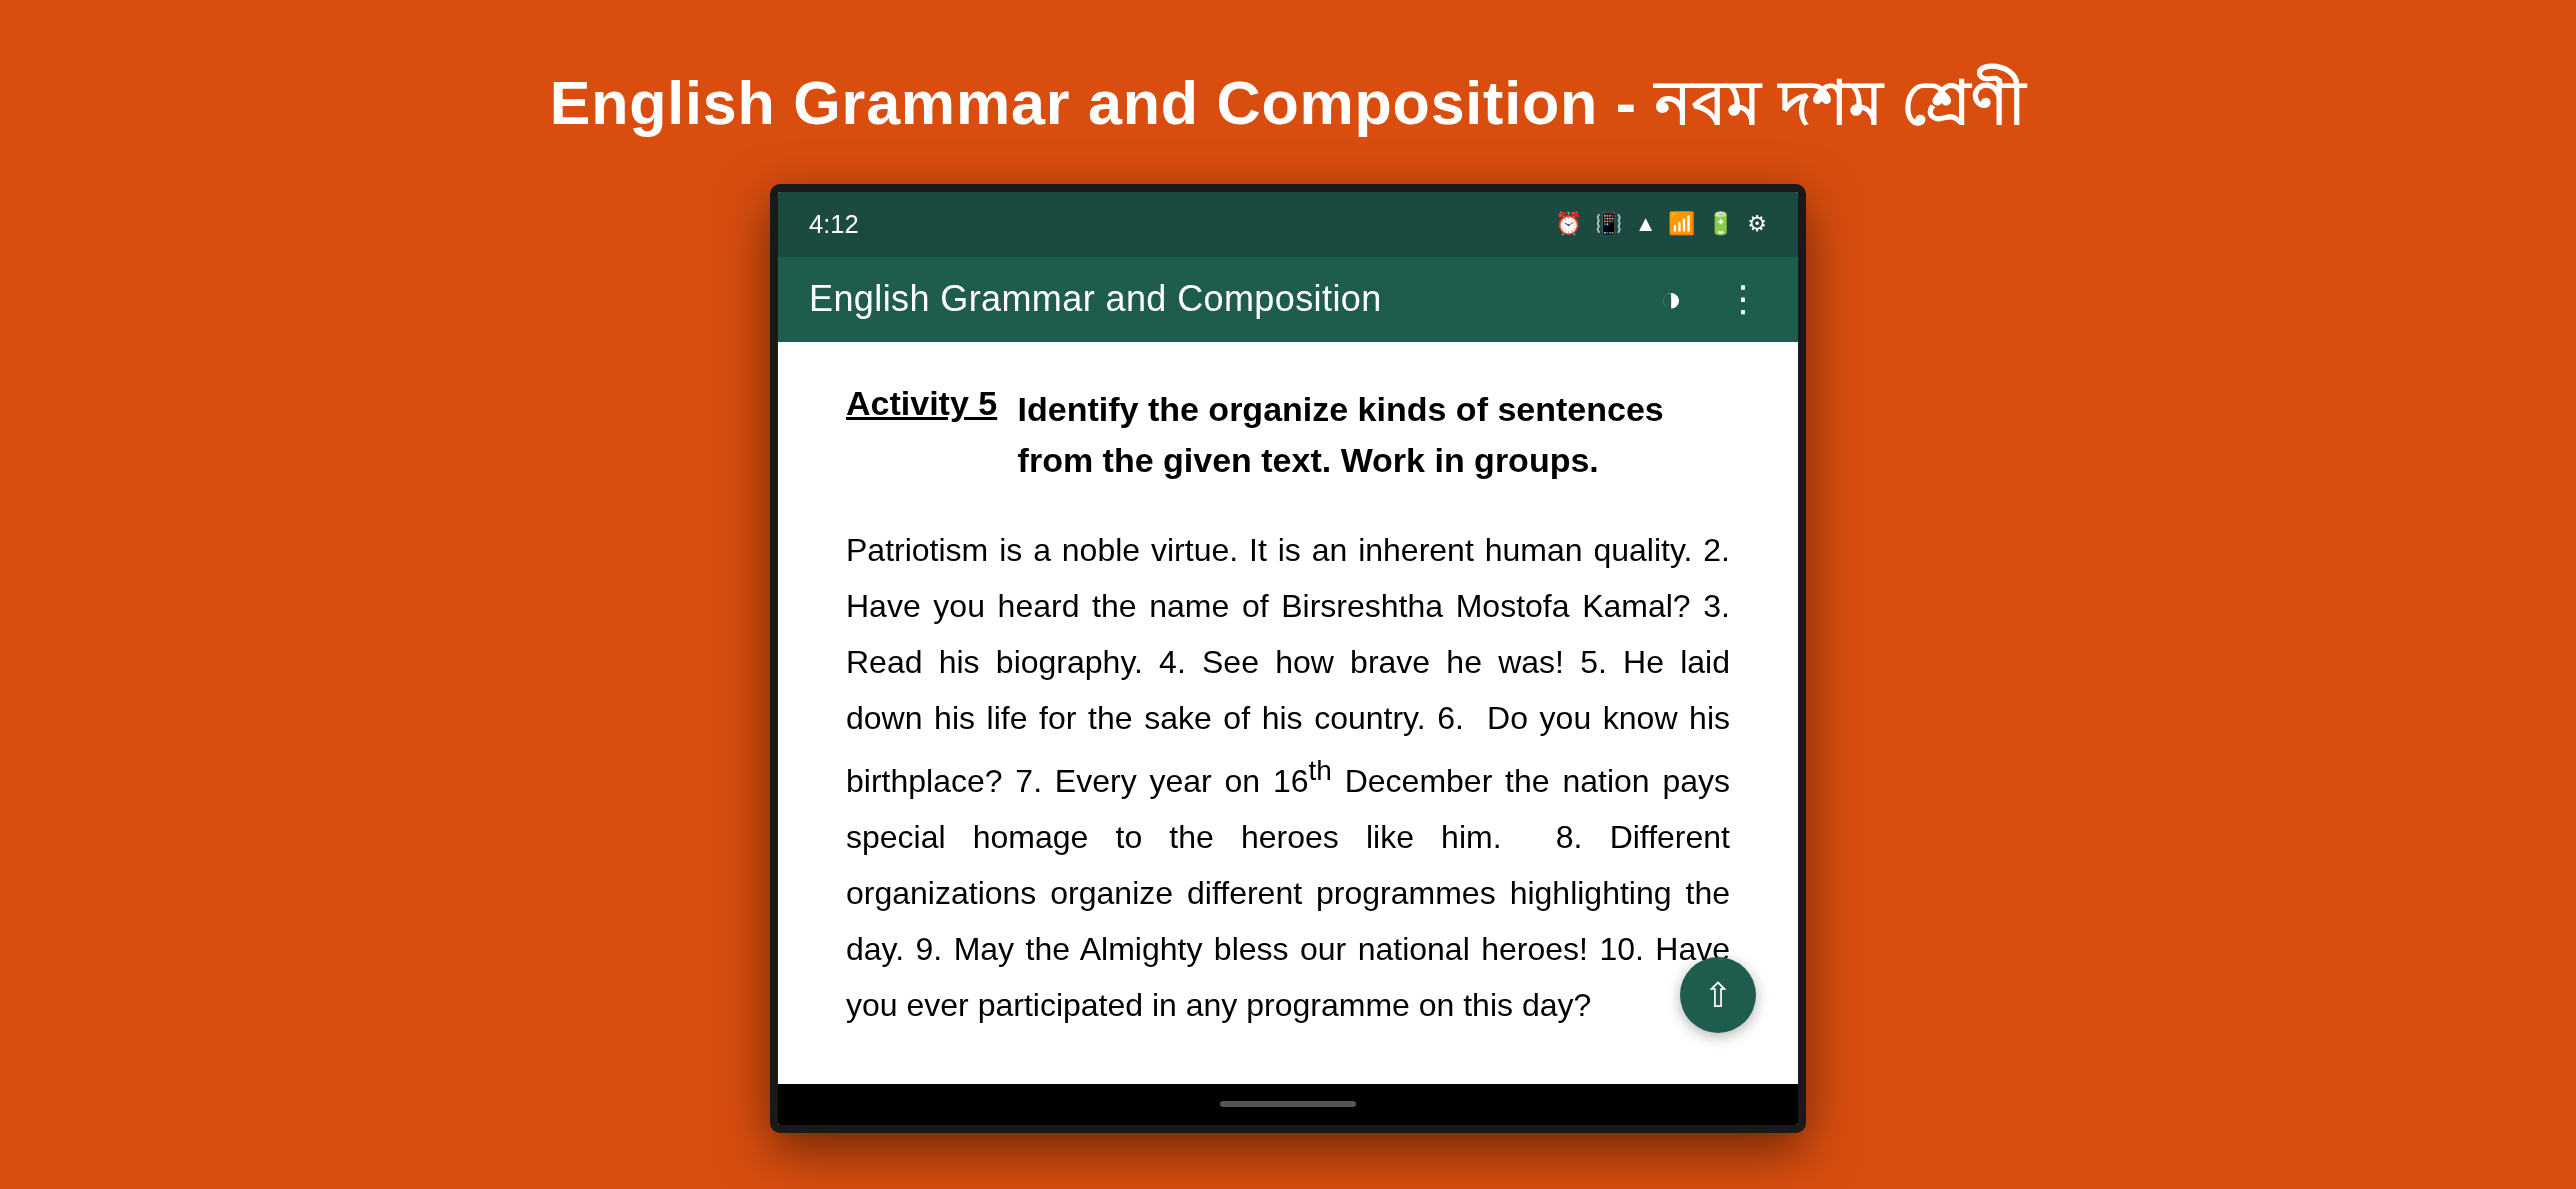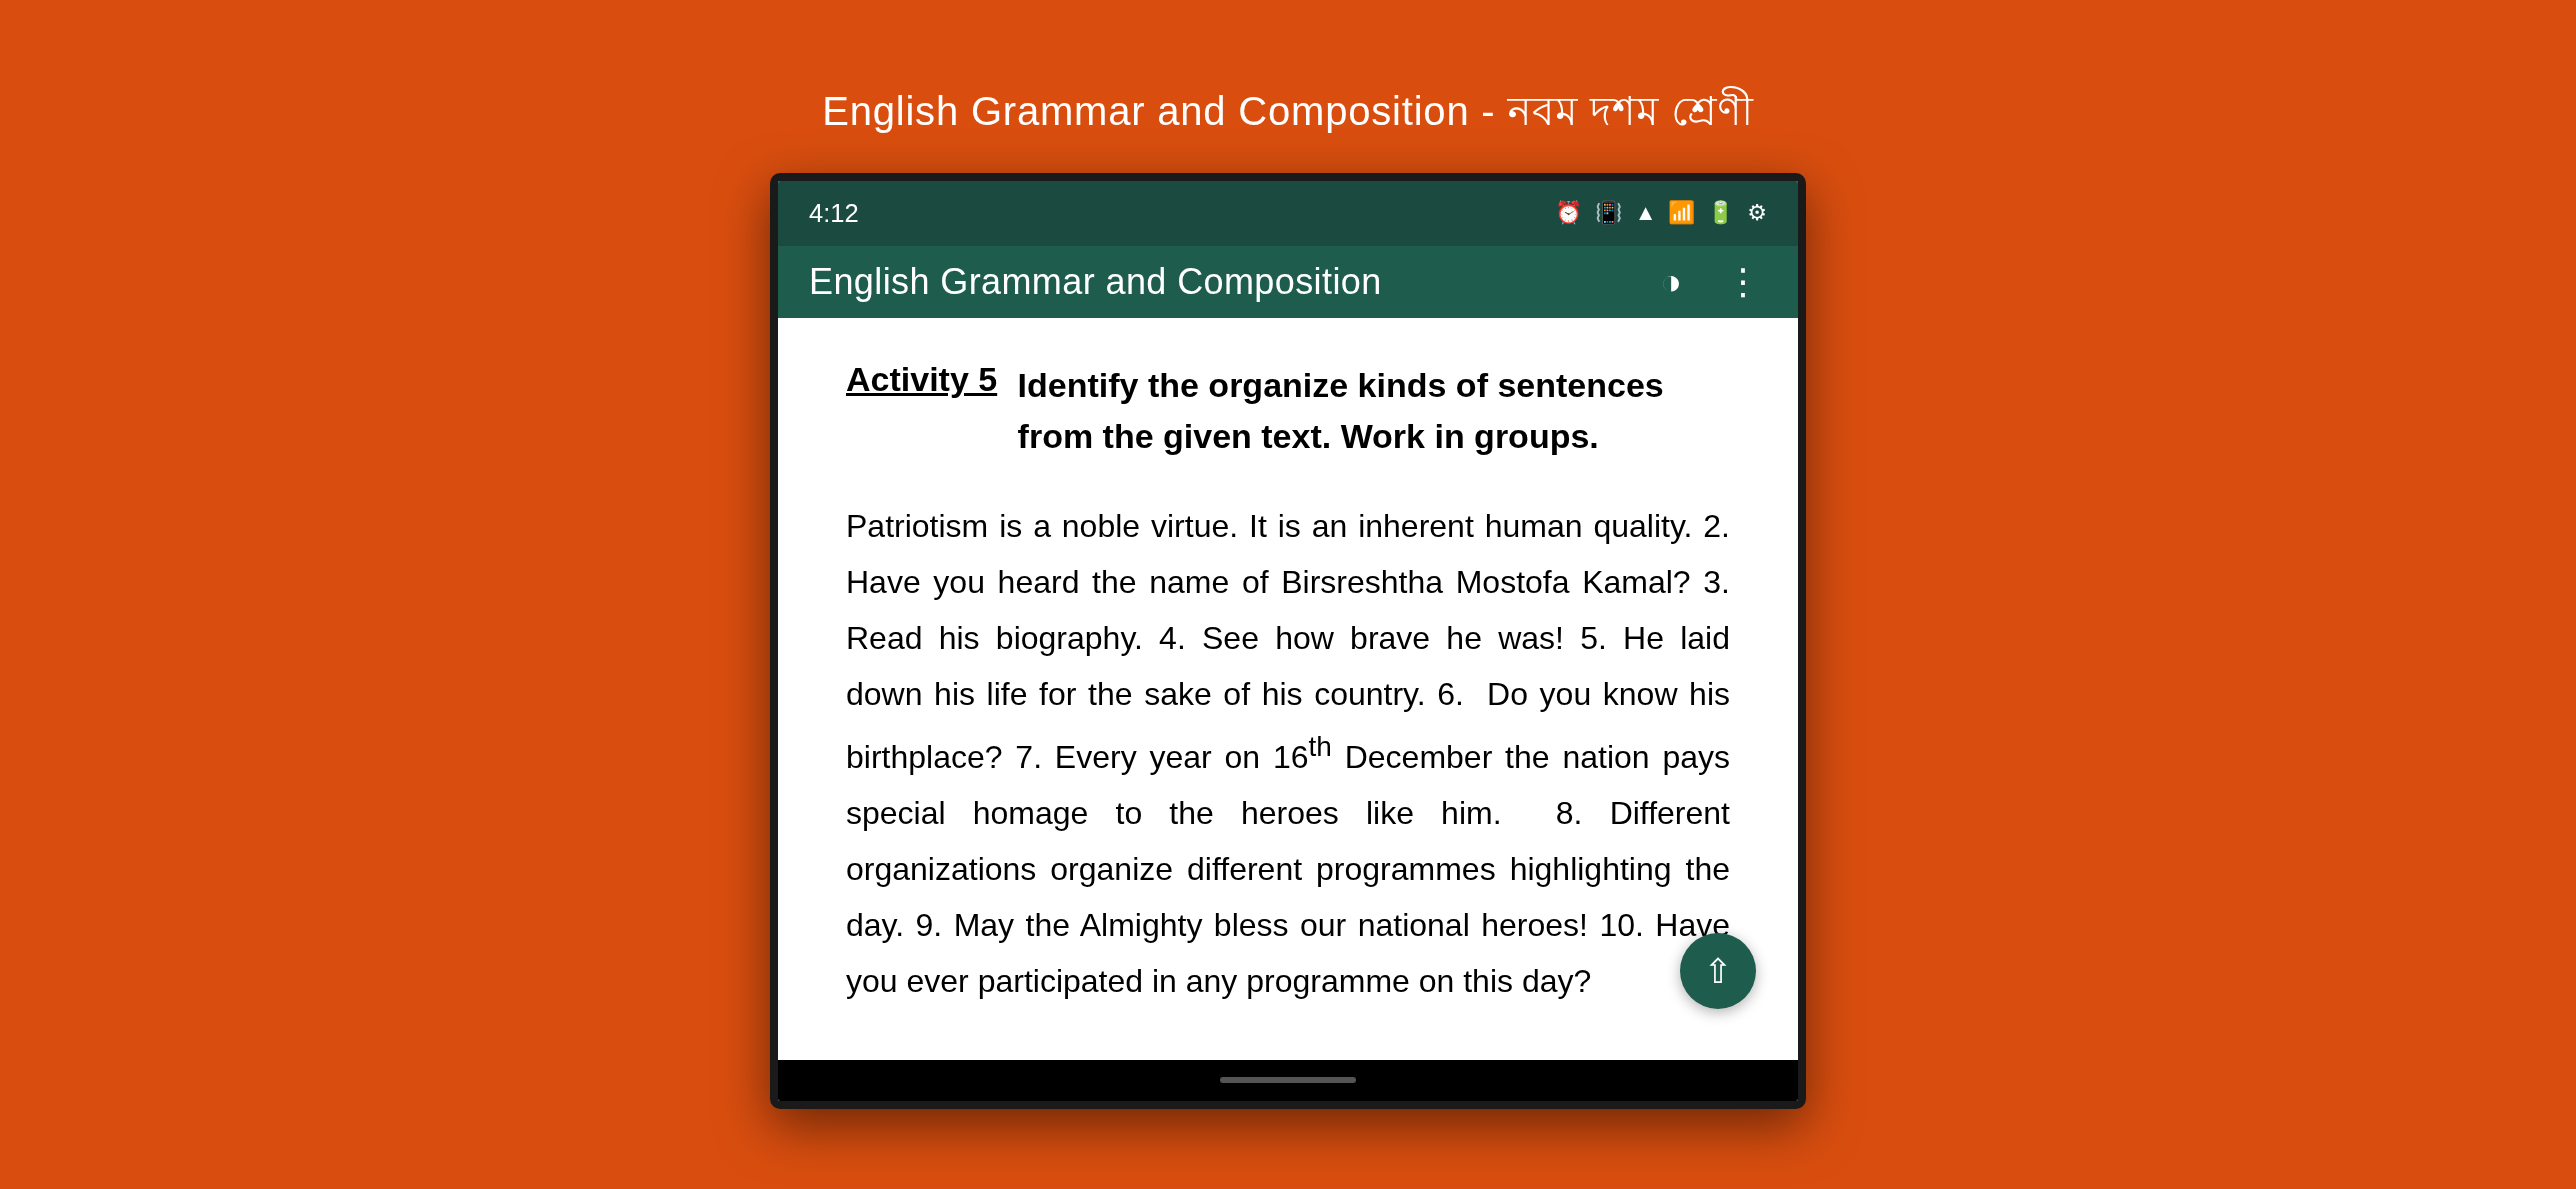--- a/index.html
+++ b/index.html
@@ -12,22 +12,22 @@
       flex-direction: column;
       align-items: center;
       justify-content: center;
       font-family: 'Segoe UI', Arial, sans-serif;
       overflow: hidden;
     }
 
     
     .page-title {
       color: #FFFFFF;
-      font-size: 40px;
-      font-weight: 400;
+      font-size: 61px;
+      font-weight: 700;
       text-align: right;
       margin-bottom: 25.5px;
       padding: 0 34px;
       letter-spacing: 0.8px;
     }
 
     
     .device-frame {
       width: 1036px;
       border-radius: 10.2px;
@@ -64,21 +64,21 @@
       font-size: 22px;
     }
 
     
     .app-bar {
       background-color: #1E5C4E;
       display: flex;
       align-items: center;
       justify-content: space-between;
       padding: 0 31px;
-      height: 72px;
+      height: 85px;
     }
 
     .app-bar-title {
       color: #FFFFFF;
       font-size: 36px;
       font-weight: 400;
       letter-spacing: 0.4px;
     }
 
     .app-bar-actions {

